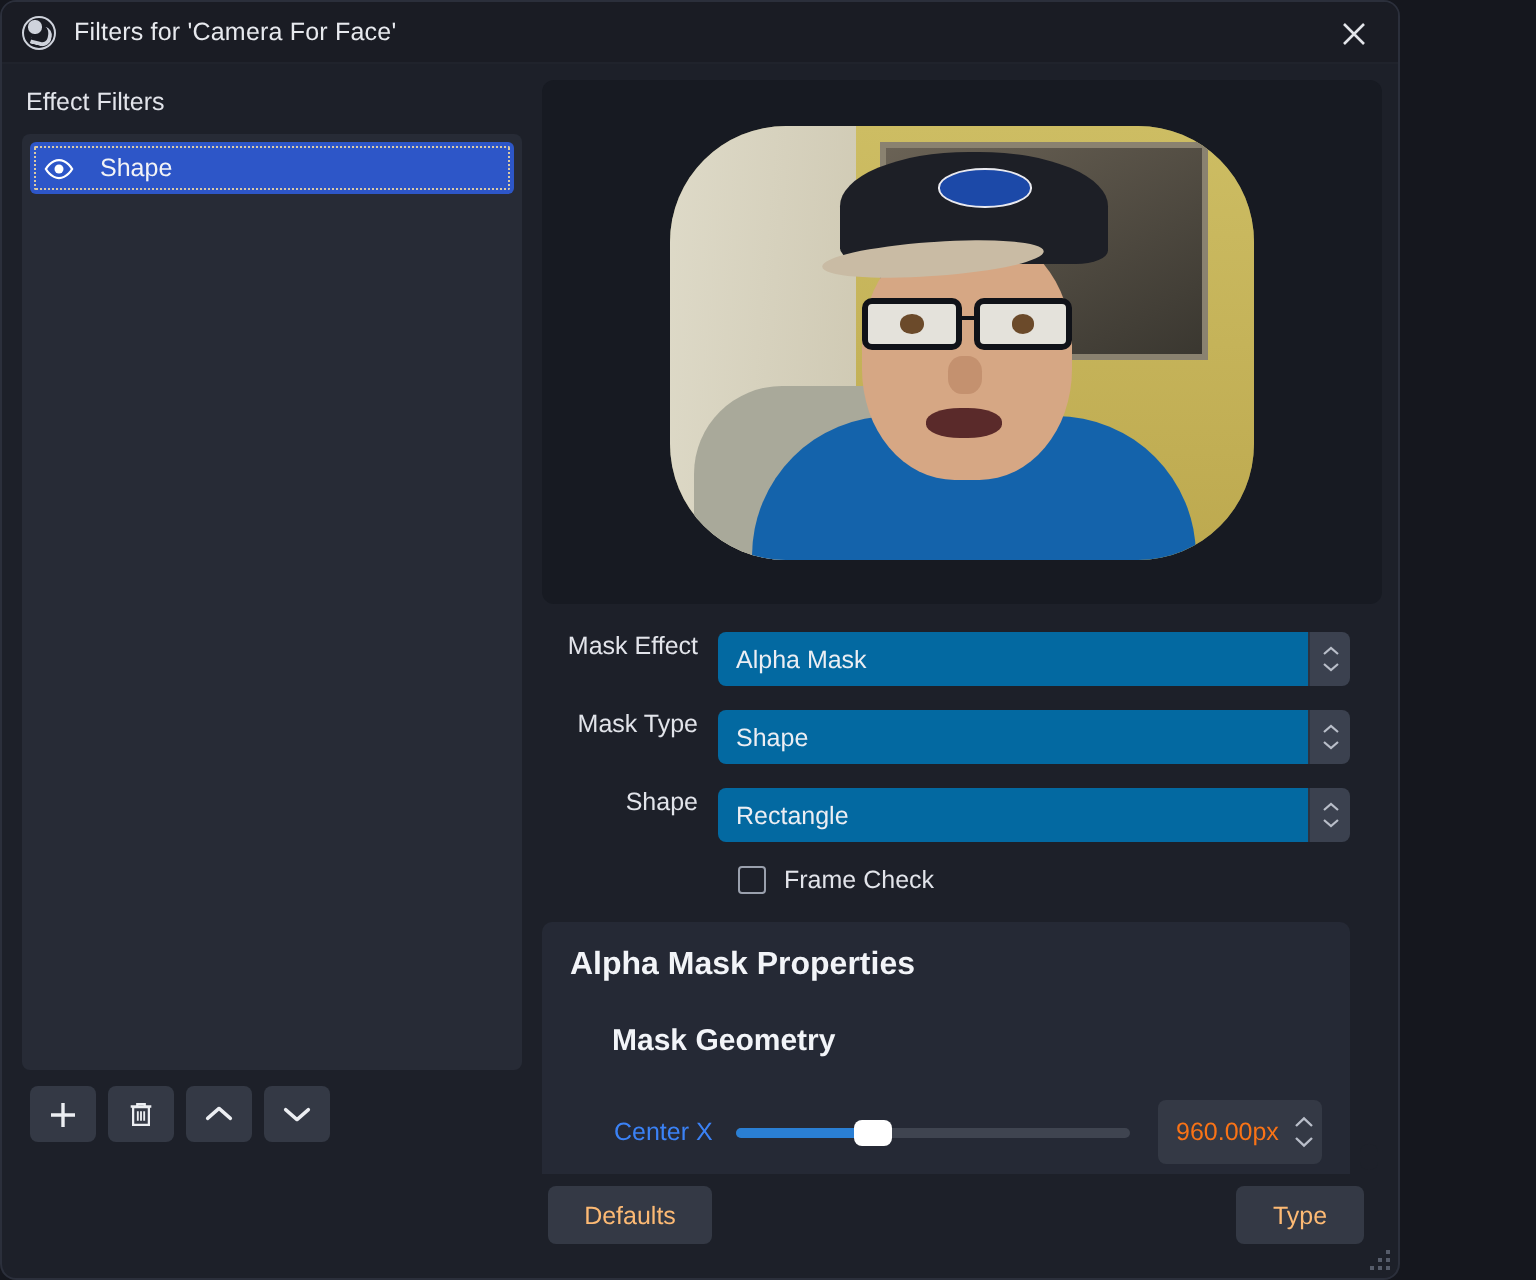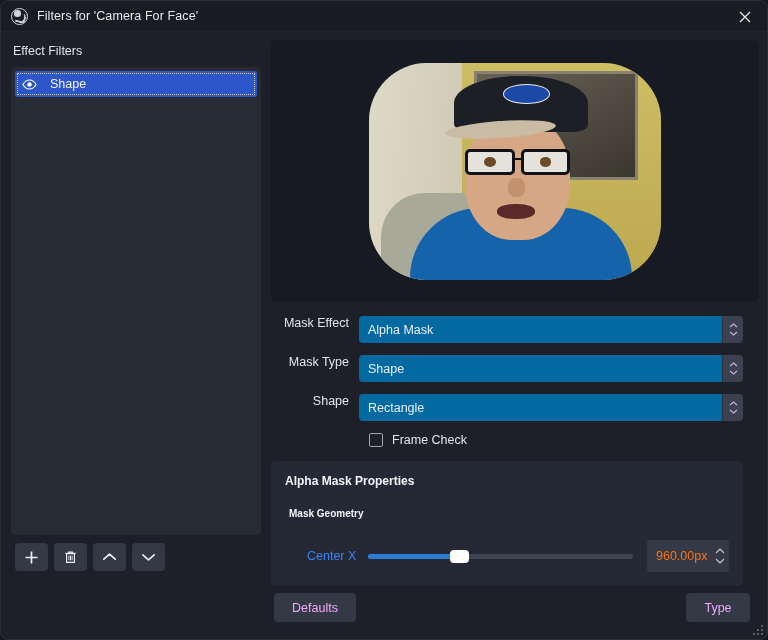--- a/index.html
+++ b/index.html
@@ -7,21 +7,21 @@
   html, body {
     width: 768px;
     height: 640px;
     overflow: hidden;
     background: #15171e;
     font-family: "Liberation Sans", sans-serif;
   }
 
   .window {
     position: relative;
-    width: 768px;
+    width: 700px;
     height: 640px;
     background: #1d2029;
     border-radius: 8px;
     border: 1px solid #2b2f3b;
     overflow: hidden;
     display: flex;
     flex-direction: column;
   }
 
   
@@ -260,30 +260,30 @@
     font-size: 12.5px;
     color: #e2e4ea;
   }
 
   .groupbox {
     background: #252935;
     border-radius: 5px;
     padding: 13px 14px 14px 14px;
   }
   .group-title {
-    font-size: 12px;
+    font-size: 16px;
     font-weight: bold;
     color: #f2f4f8;
     margin-bottom: 20px;
   }
   .subgroup-title {
-    font-size: 10px;
+    font-size: 15px;
     font-weight: bold;
     color: #f2f4f8;
-    margin: 0 0 21px 4px;
+    margin: 0 0 21px 21px;
   }
   .slider-row {
     display: flex;
     align-items: center;
     padding-left: 22px;
   }
   .slider-label {
     font-size: 12.5px;
     color: #3b82f6;
     margin-right: 12px;
@@ -362,21 +362,21 @@
     flex: 0 0 52px;
     position: relative;
   }
   .btn {
     position: absolute;
     top: 6px;
     height: 29px;
     background: #343945;
     border: none;
     border-radius: 4px;
-    color: #f0abfc;
+    color: #fdba74;
     font-size: 12.5px;
     font-family: "Liberation Sans", sans-serif;
     padding: 0 14px;
   }
   .btn-defaults { left: 273px; min-width: 82px; }
   .btn-close { right: 17px; min-width: 64px; }
 
   .resize-grip {
     position: absolute;
     right: 4px; bottom: 4px;

